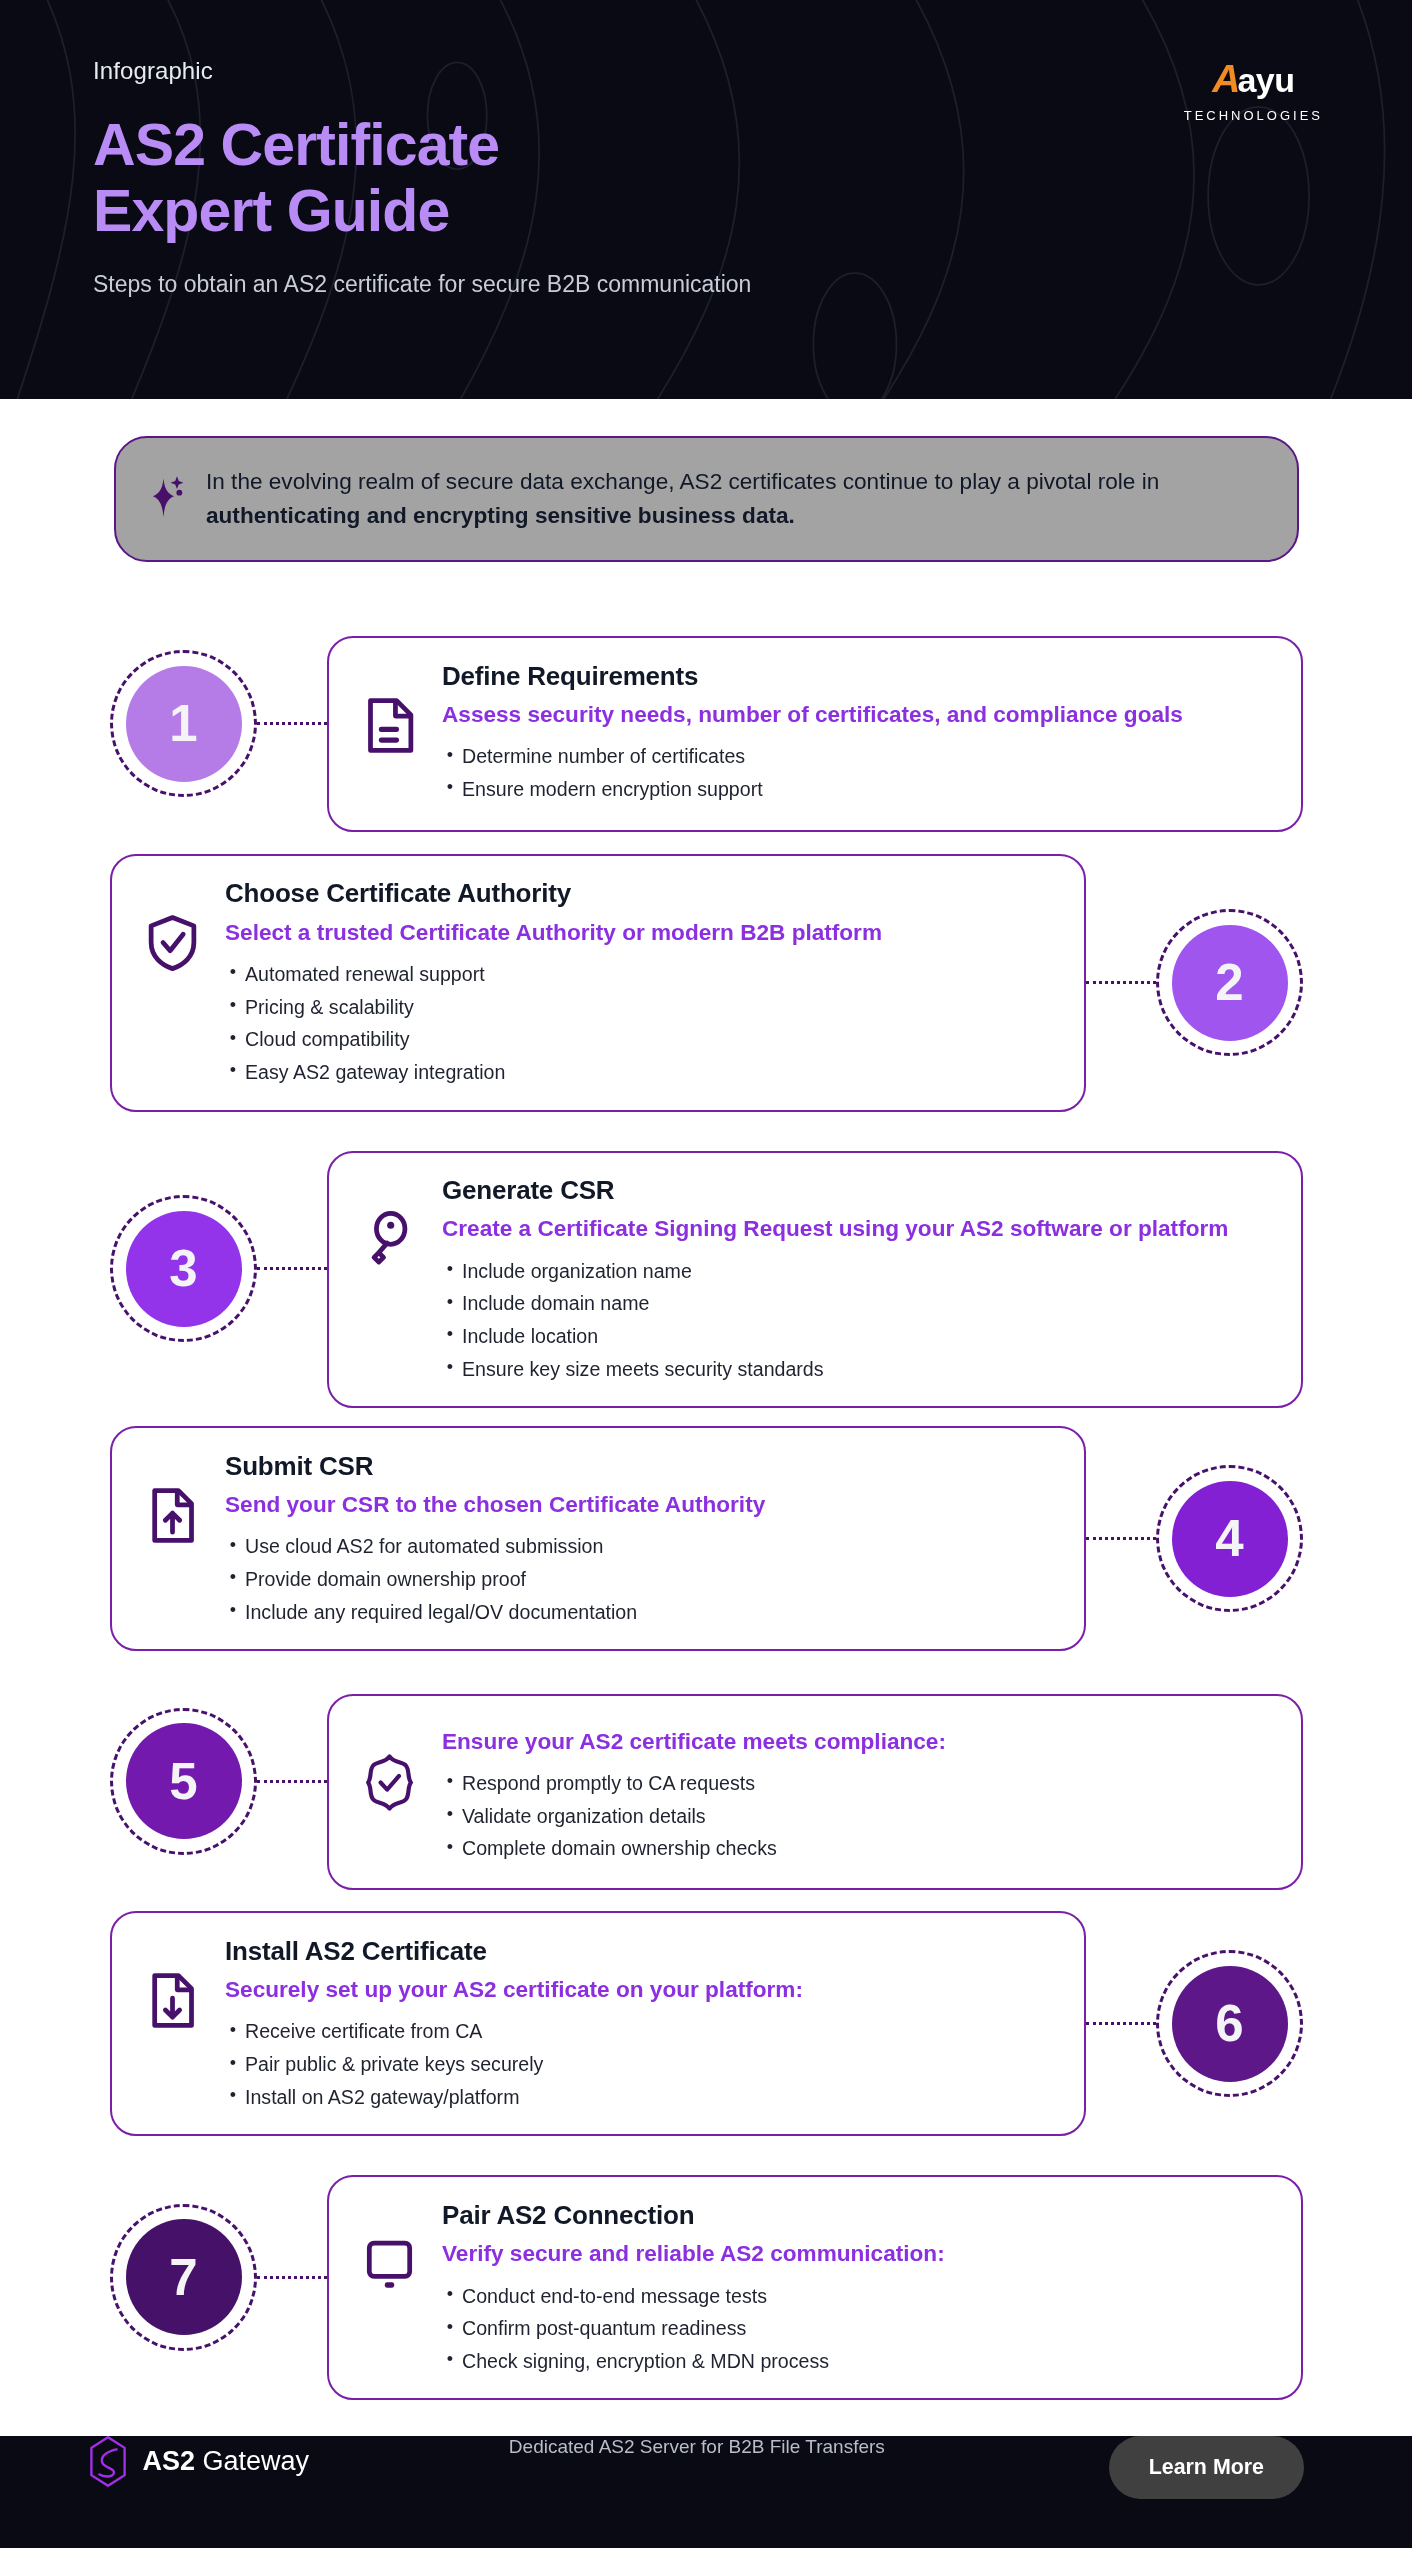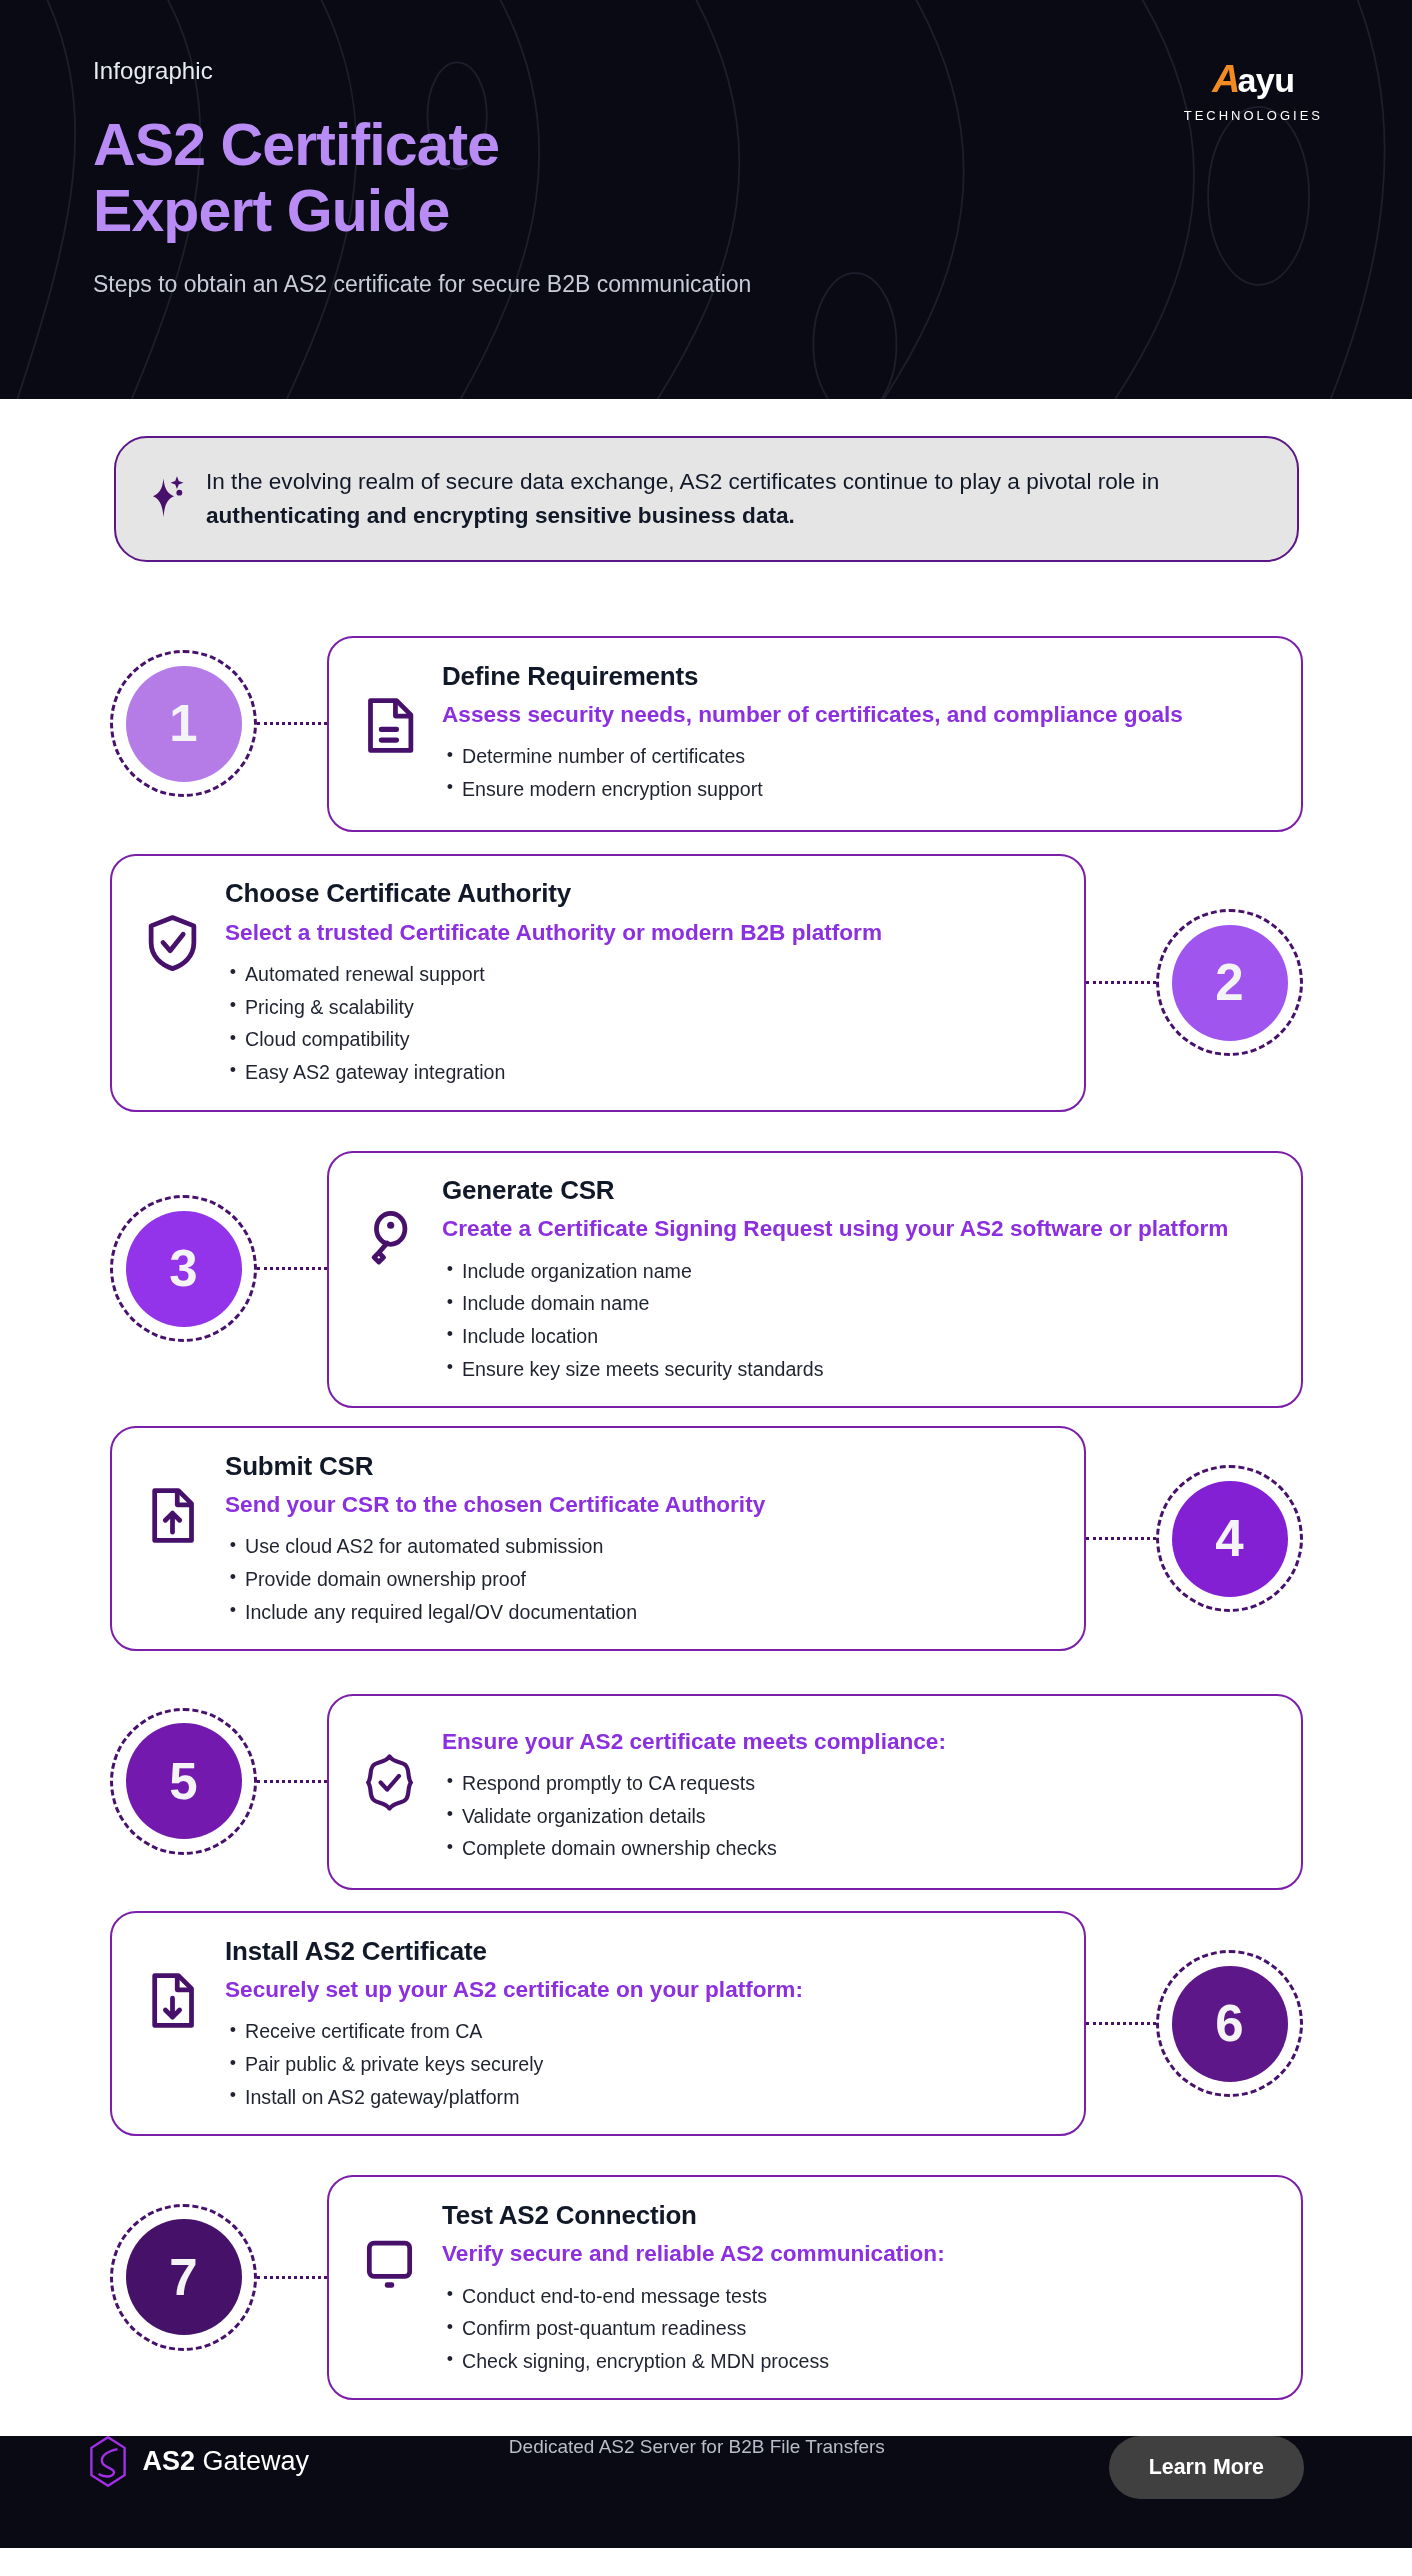--- a/index.html
+++ b/index.html
@@ -84,21 +84,21 @@
 
   
   .callout {
     margin: 37px 114px 0 114px;
     border: 2.4px solid #5b1687;
     border-radius: 33px;
     padding: 27px 33px 27px 32px;
     display: flex;
     align-items: center;
     gap: 20px;
-    background: #e5e5e5;
+    background: #a3a3a3;
   }
   .sparkle-icon { flex: 0 0 auto; width: 38px; height: 47px; }
   .callout-text {
     font-size: 22.6px;
     line-height: 1.5;
     color: #111827;
     font-weight: 400;
   }
   .callout-text b { font-weight: 700; }
 
@@ -435,21 +435,21 @@
           <div class="badge-ring"></div>
           <div class="badge" style="background:#461168">7</div>
         </div>
         <div class="connector"></div>
         <div class="card">
           <div class="card-icon"><svg viewBox="0 0 96 96">
               <rect x="14" y="12" width="68" height="56" rx="8" fill="none" stroke="#46106b" stroke-width="8"></rect>
               <rect x="40" y="78" width="16" height="9" rx="4" fill="#46106b"></rect>
             </svg></div>
           <div class="card-body">
-            <div class="card-title">Test AS2 Connection</div>
+            <div class="card-title">Pair AS2 Connection</div>
             <div class="card-sub">Verify secure and reliable AS2 communication:</div>
             <div class="bullets">
               <div class="bullet">Conduct end-to-end message tests</div>
               <div class="bullet">Confirm post-quantum readiness</div>
               <div class="bullet wide">Check signing, encryption &amp; MDN process</div>
             </div>
           </div>
         </div>
       </div>
     </div>

